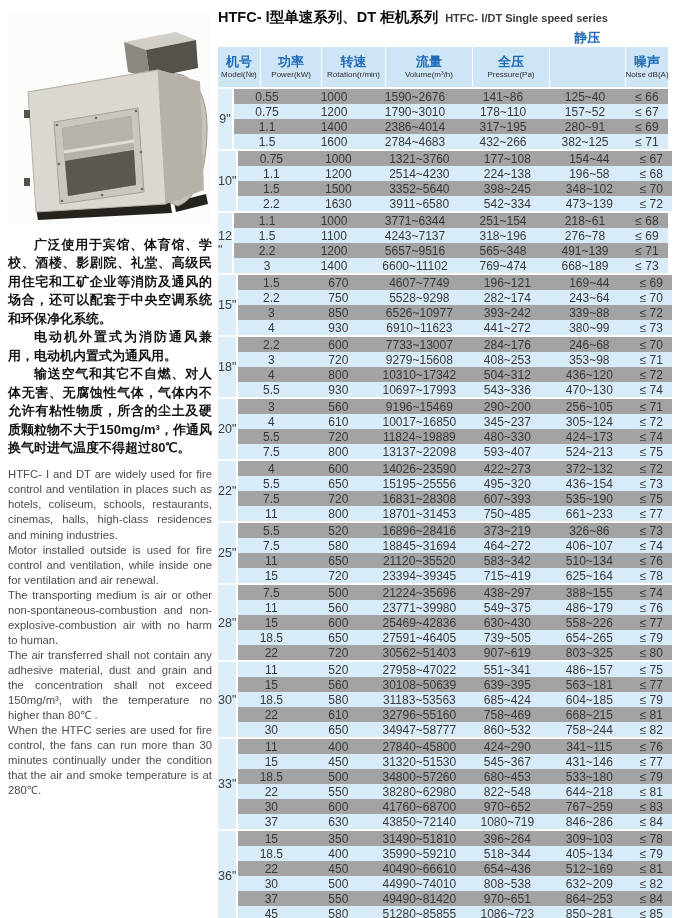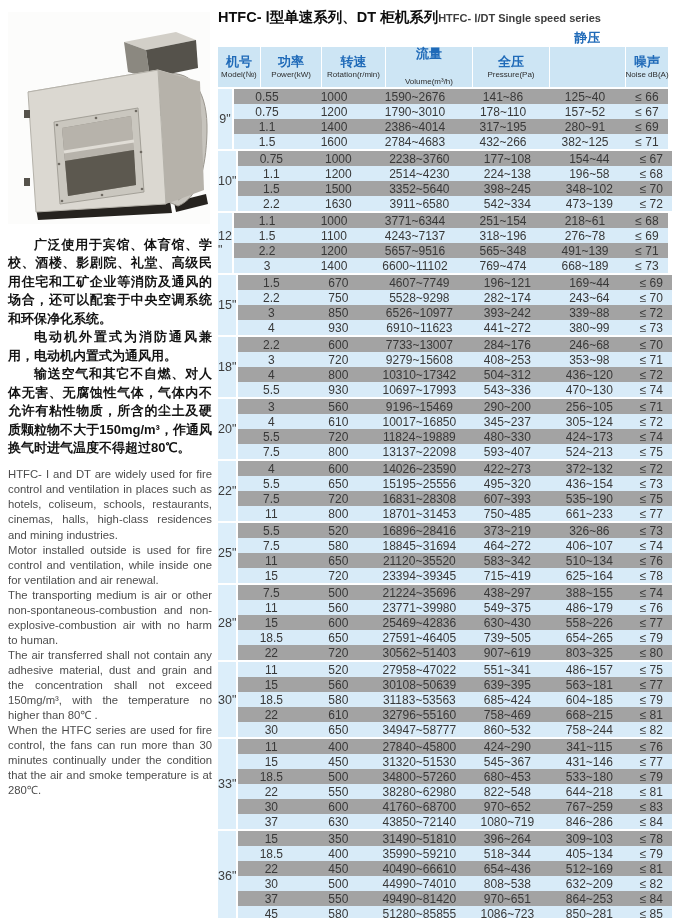--- a/index.html
+++ b/index.html
@@ -9,21 +9,21 @@
   
   .left-col{position:absolute;left:0;top:0;width:216px;height:918px;}
   .photo-wrap{margin:12px 6px 6px 8px;width:202px;height:212px;}
   .zh-text{margin:12px 4px 0 8px;color:#141414;font-weight:bold;font-size:13px;line-height:1.42;text-align:justify;}
   .zh-text p{margin:0;text-indent:2em;}
   .en-text{margin:10px 4px 0 8px;color:#4c4c4c;font-size:11.3px;line-height:1.33;text-align:justify;}
   .en-text p{margin:0;}
 
   
   .right-col{position:absolute;left:218px;top:8px;width:482px;}
-  .title-row{display:flex;align-items:baseline;white-space:nowrap;}
+  .title-row{display:flex;align-items:baseline;gap:7px;white-space:nowrap;}
   .title-zh{font-size:14.5px;font-weight:bold;color:#0d0d0d;}
   .title-en{font-size:11px;font-weight:bold;color:#3d3d3d;}
 
   
   .spec-table{margin-top:20px;width:450px;border-radius:27px;}
   .thead{display:flex;background:#cde5f4;margin-bottom:2px;}
   .hcell{box-sizing:border-box;height:40px;display:flex;flex-direction:column;align-items:center;justify-content:center;border-right:1px solid #ffffff;overflow:visible;}
   .hcell:last-child{border-right:none;}
   .hzh{color:#1f6ab8;font-weight:bold;font-size:13px;line-height:1.15;}
   .hen{color:#2e2e2e;font-size:8px;line-height:1.2;white-space:nowrap;}
@@ -32,21 +32,21 @@
   .group:last-child{margin-bottom:0;}
   .model-cell{box-sizing:border-box;width:46px;background:#dceefa;border-right:2px solid #ffffff;display:flex;align-items:center;justify-content:center;font-size:12.5px;color:#3c3c3c;}
   .rows{flex:1;}
   .row{display:flex;height:15px;align-items:center;background:#a3a3a3;}
   .row.alt{background:#d8ebf8;}
   .cell{box-sizing:border-box;text-align:center;font-size:12px;color:#383838;white-space:nowrap;letter-spacing:0px;}
 
   .c0{width:46px;}  
   .c1{width:66px;}  
   .c2{width:68px;}  
-  .c3{width:94px;justify-content:space-between;}  
+  .c3{width:94px;}  
   .c4{width:82px;}  
   .c5{width:82px;gap:48px;}  
   .c6{width:42px;}  
 </style>
 </head>
 <body>
 
 <div class="page">
 
   <div class="left-col">
@@ -184,21 +184,21 @@
                 <div class="cell c6">≤ 71</div>
               </div>
             </div>
           </div>
           <div class="group">
             <div class="model-cell">10"</div>
             <div class="rows">
               <div class="row">
                 <div class="cell c1">0.75</div>
                 <div class="cell c2">1000</div>
-                <div class="cell c3">2238~3760</div>
+                <div class="cell c3">1321~3760</div>
                 <div class="cell c4">177~108</div>
                 <div class="cell c5">154~44</div>
                 <div class="cell c6">≤ 67</div>
               </div>
               <div class="row alt">
                 <div class="cell c1">1.1</div>
                 <div class="cell c2">1200</div>
                 <div class="cell c3">2514~4230</div>
                 <div class="cell c4">224~138</div>
                 <div class="cell c5">196~58</div>

